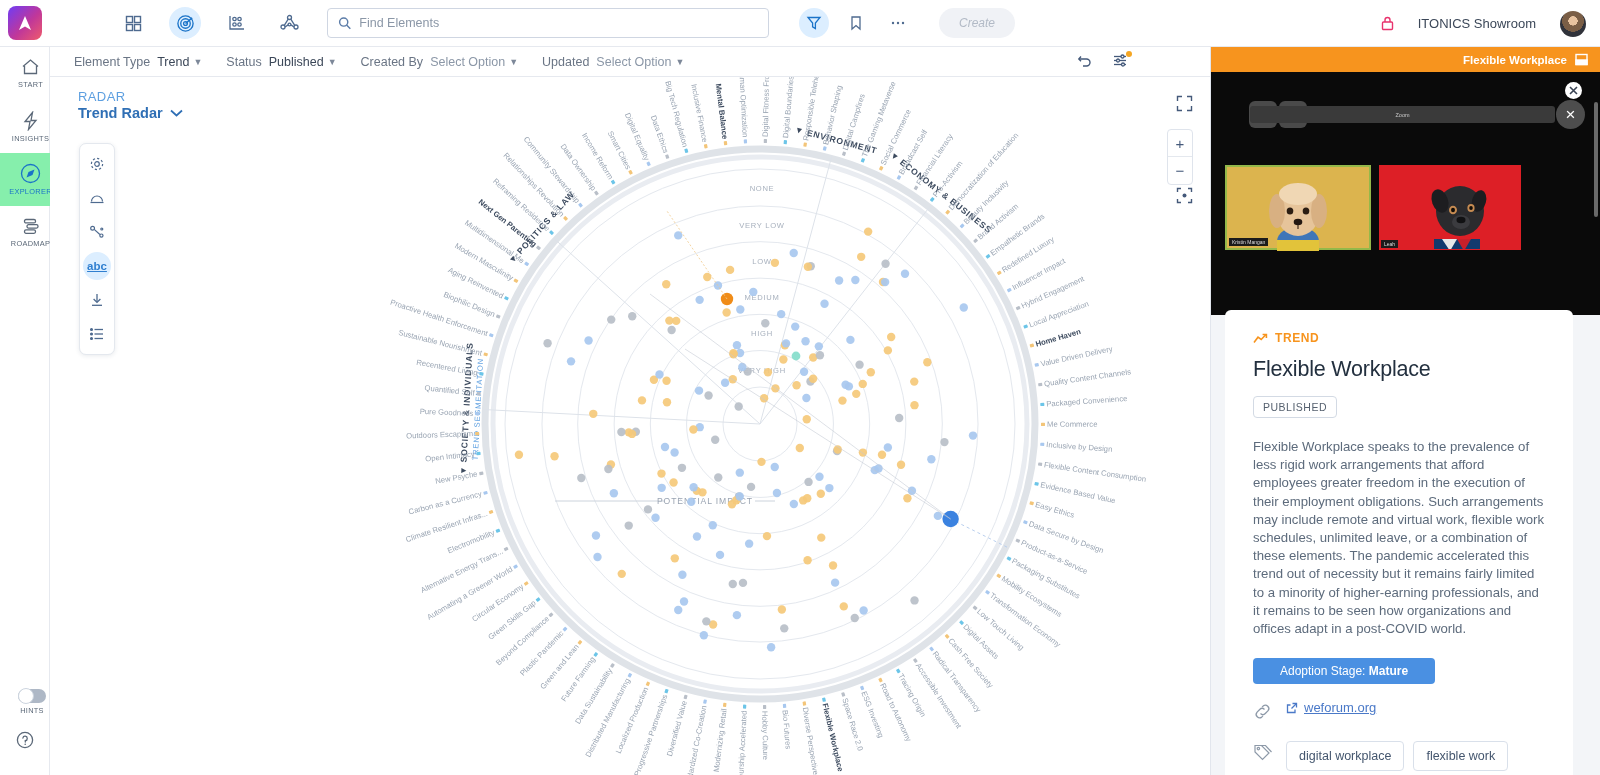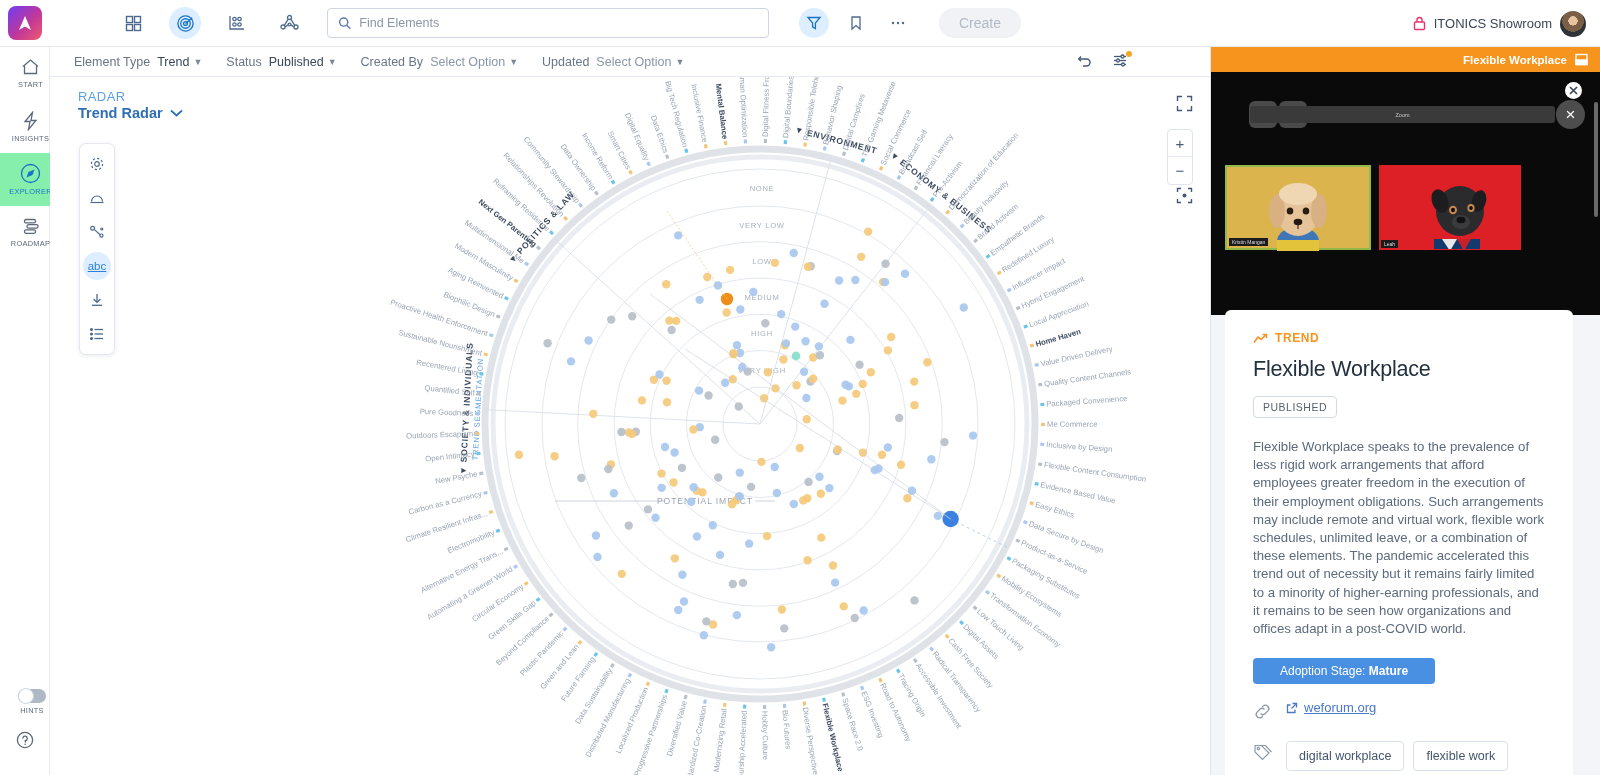--- a/index.html
+++ b/index.html
@@ -25,24 +25,24 @@
     border-radius:4px; display:flex; align-items:center; padding:0 10px; gap:8px;justify-content:flex-end; }
   #search input { border:0; outline:0; font-size:12.5px; color:#55606e; width:100%;
     font-family:"Liberation Sans", sans-serif; background:transparent; }
   #search input::placeholder { color:#8b97a7; }
 
   .tb-ico { width:30px; height:30px; border-radius:50%; display:flex;
     align-items:center; justify-content:center; color:#4e6a8f; }
   .tb-ico.sel { background:#dceeff; color:#1a73c8; }
   #tb-right-group { display:flex; align-items:center; gap:12px; margin-left:30px; }
   #create-btn { margin-left:14px; height:30px; padding:0 20px; border-radius:16px;
-    background:#f0f2f6; color:#b2bac6; font-size:14px; display:flex; align-items:center; }
+    background:#f0f2f6; color:#b2bac6; font-size:12px; display:flex; align-items:center;font-style:italic; }
 
   #account { position:absolute; right:14px; top:0; height:47px; display:flex;
-    align-items:center; gap:8px; }
+    align-items:center; gap:24px; }
   #account .nm { font-size:13px; color:#3b4758; }
   #account .av { width:26px; height:26px; border-radius:50%; overflow:hidden;
     background:#6b5b4a; }
   #account .av div { width:100%; height:100%;
     background:radial-gradient(circle at 50% 38%, #e8c3a0 0 22%, #7a5e46 23% 52%, #30323a 53% 100%); }
 
   
   #filterbar { position:absolute; left:50px; top:47px; width:1550px; height:30px;
     border-bottom:1px solid #e6e9ef; background:#fff; display:flex; align-items:center;
     font-size:12.5px; }
@@ -365,21 +365,21 @@
     </div>
     <div class="ct">
       <svg width="16" height="16" viewBox="0 0 16 16" fill="none" stroke="currentColor" stroke-width="1.2">
         <circle cx="3.6" cy="4.2" r="1.9"></circle>
           <circle cx="12.4" cy="11.6" r="1.6"></circle>
           <circle cx="12.8" cy="5" r="1"></circle>
         <path d="M5.2 5.4 L10.9 10.5"></path>
         </svg>
     </div>
     <div class="ct sel">
-      <span style="font-size:11.5px; text-decoration:underline; font-weight:400;">abc</span>
+      <span style="font-size:11.5px; text-decoration:underline; font-weight:700;">abc</span>
     </div>
     <div class="ct">
       <svg width="16" height="16" viewBox="0 0 16 16" fill="none" stroke="currentColor" stroke-width="1.3">
         <path d="M8 2 V10"></path>
           <path d="M4.6 7 L8 10.4 L11.4 7"></path>
           <path d="M3 13.3 H13"></path>
         </svg>
     </div>
     <div class="ct">
       <svg width="16" height="14" viewBox="0 0 16 14" fill="none" stroke="currentColor" stroke-width="1.3">

